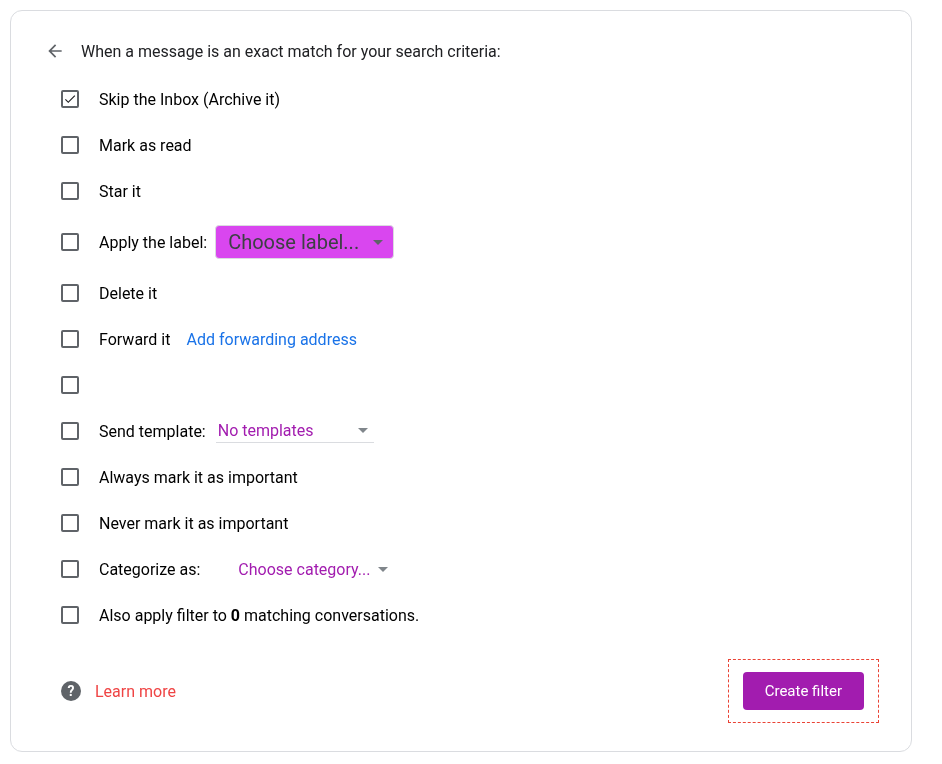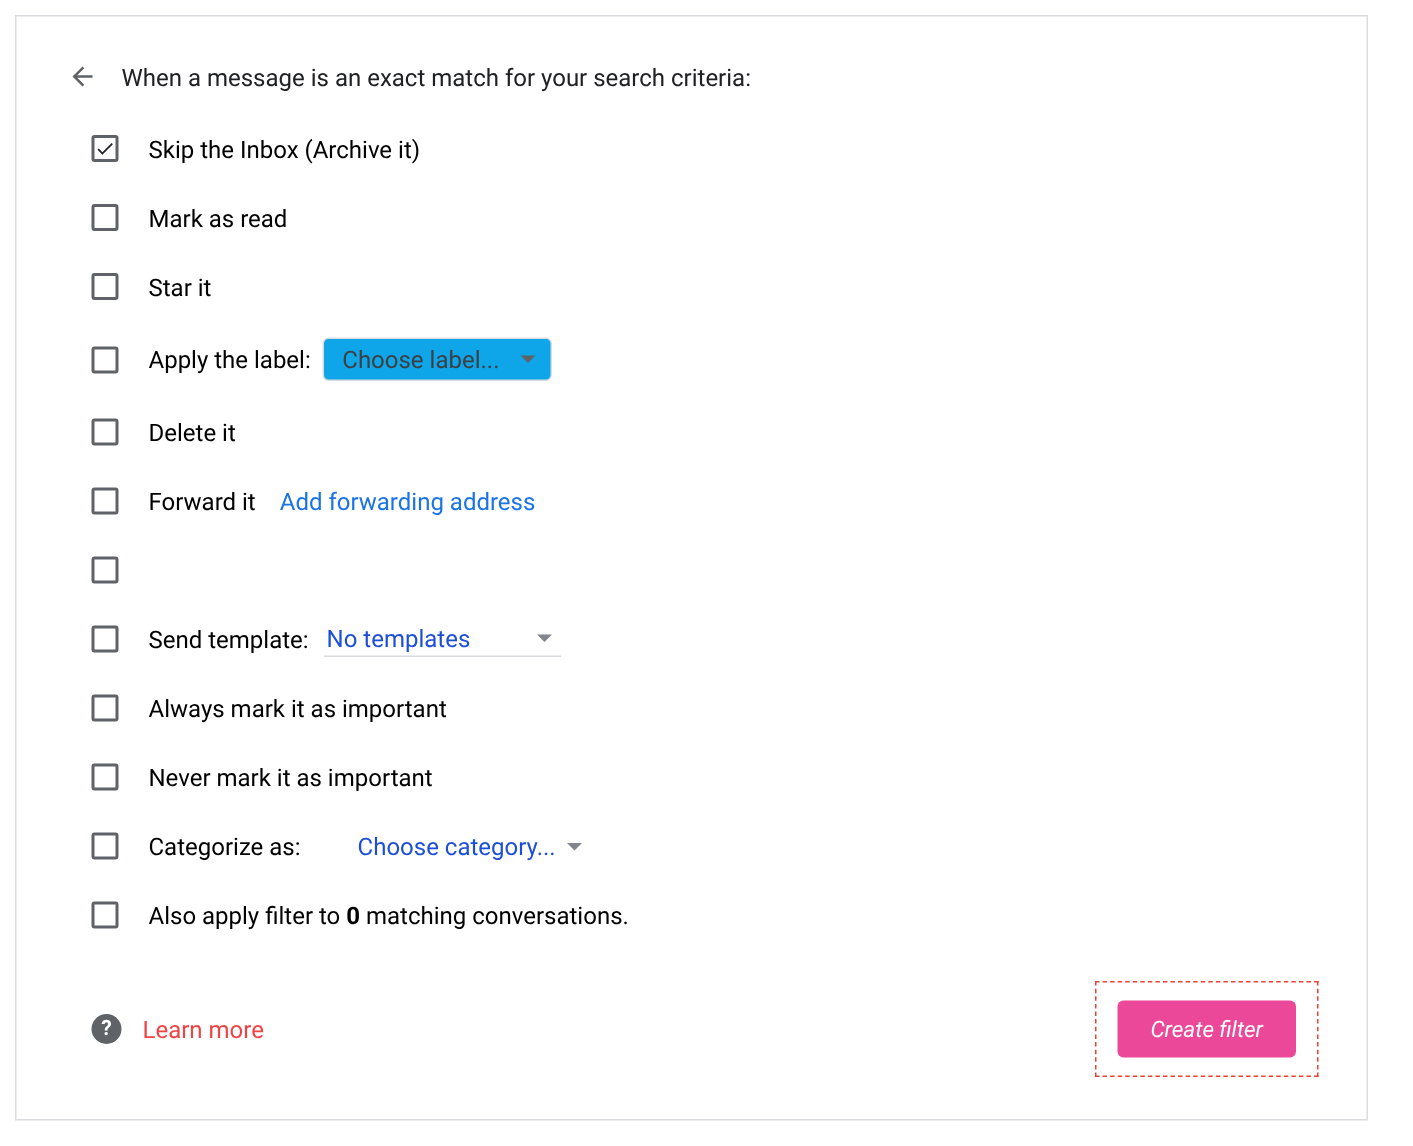--- a/index.html
+++ b/index.html
@@ -9,21 +9,21 @@
     }
     body {
       font-family: 'Google Sans', Roboto, Arial, sans-serif;
       background: #fff;
       padding: 10px;
     }
     .dialog {
       width: 902px;
       background: #fff;
       border: 1px solid #dadce0;
-      border-radius: 0;
+      border-radius: 12px;
       padding: 28px 32px 28px 32px;
       position: relative;
     }
     .header-row {
       display: flex;
       align-items: center;
       margin-bottom: 24px;
     }
     .back-arrow {
       width: 24px;
@@ -64,34 +64,34 @@
     .checkbox svg {
       display: none;
     }
     .option-label {
       font-size: 16px;
       color: #000000;
     }
     .dropdown-btn {
       display: inline-flex;
       align-items: center;
-      background: #0ea5e9;
+      background: #d946ef;
       border: 1px solid #dadce0;
       border-radius: 4px;
       padding: 4px 10px 4px 12px;
-      font-size: 16px;
+      font-size: 20px;
       color: #3c4043;
       cursor: pointer;
       margin-left: 8px;
     }
     .dropdown-plain {
       display: inline-flex;
       align-items: center;
       font-size: 16px;
-      color: #1d4ed8;
+      color: #a21caf;
       cursor: pointer;
       margin-left: 10px;
       border-bottom: 1px solid #dadce0;
       padding: 2px 6px 2px 2px;
     }
     .dropdown-plain.nobottom {
       border-bottom: none;
       margin-left: 36px;
     }
     .triangle-down {
@@ -139,29 +139,28 @@
     .learn-more {
       font-size: 16px;
       color: #ef4444;
       cursor: pointer;
     }
     .create-btn-wrapper {
       border: 1px dashed #ea4335;
       padding: 12px 14px;
     }
     .create-btn {
-      background: #ec4899;
+      background: #a21caf;
       color: #fff;
       border: none;
       border-radius: 4px;
       padding: 10px 22px;
       font-size: 15px;
       font-family: inherit;
       cursor: pointer;
-      font-style: italic;
     }
     .bold-num {
       font-weight: 700;
     }
     .label-wrap {
       display: flex;
       align-items: center;
       flex-wrap: wrap;
     }
   </style>

